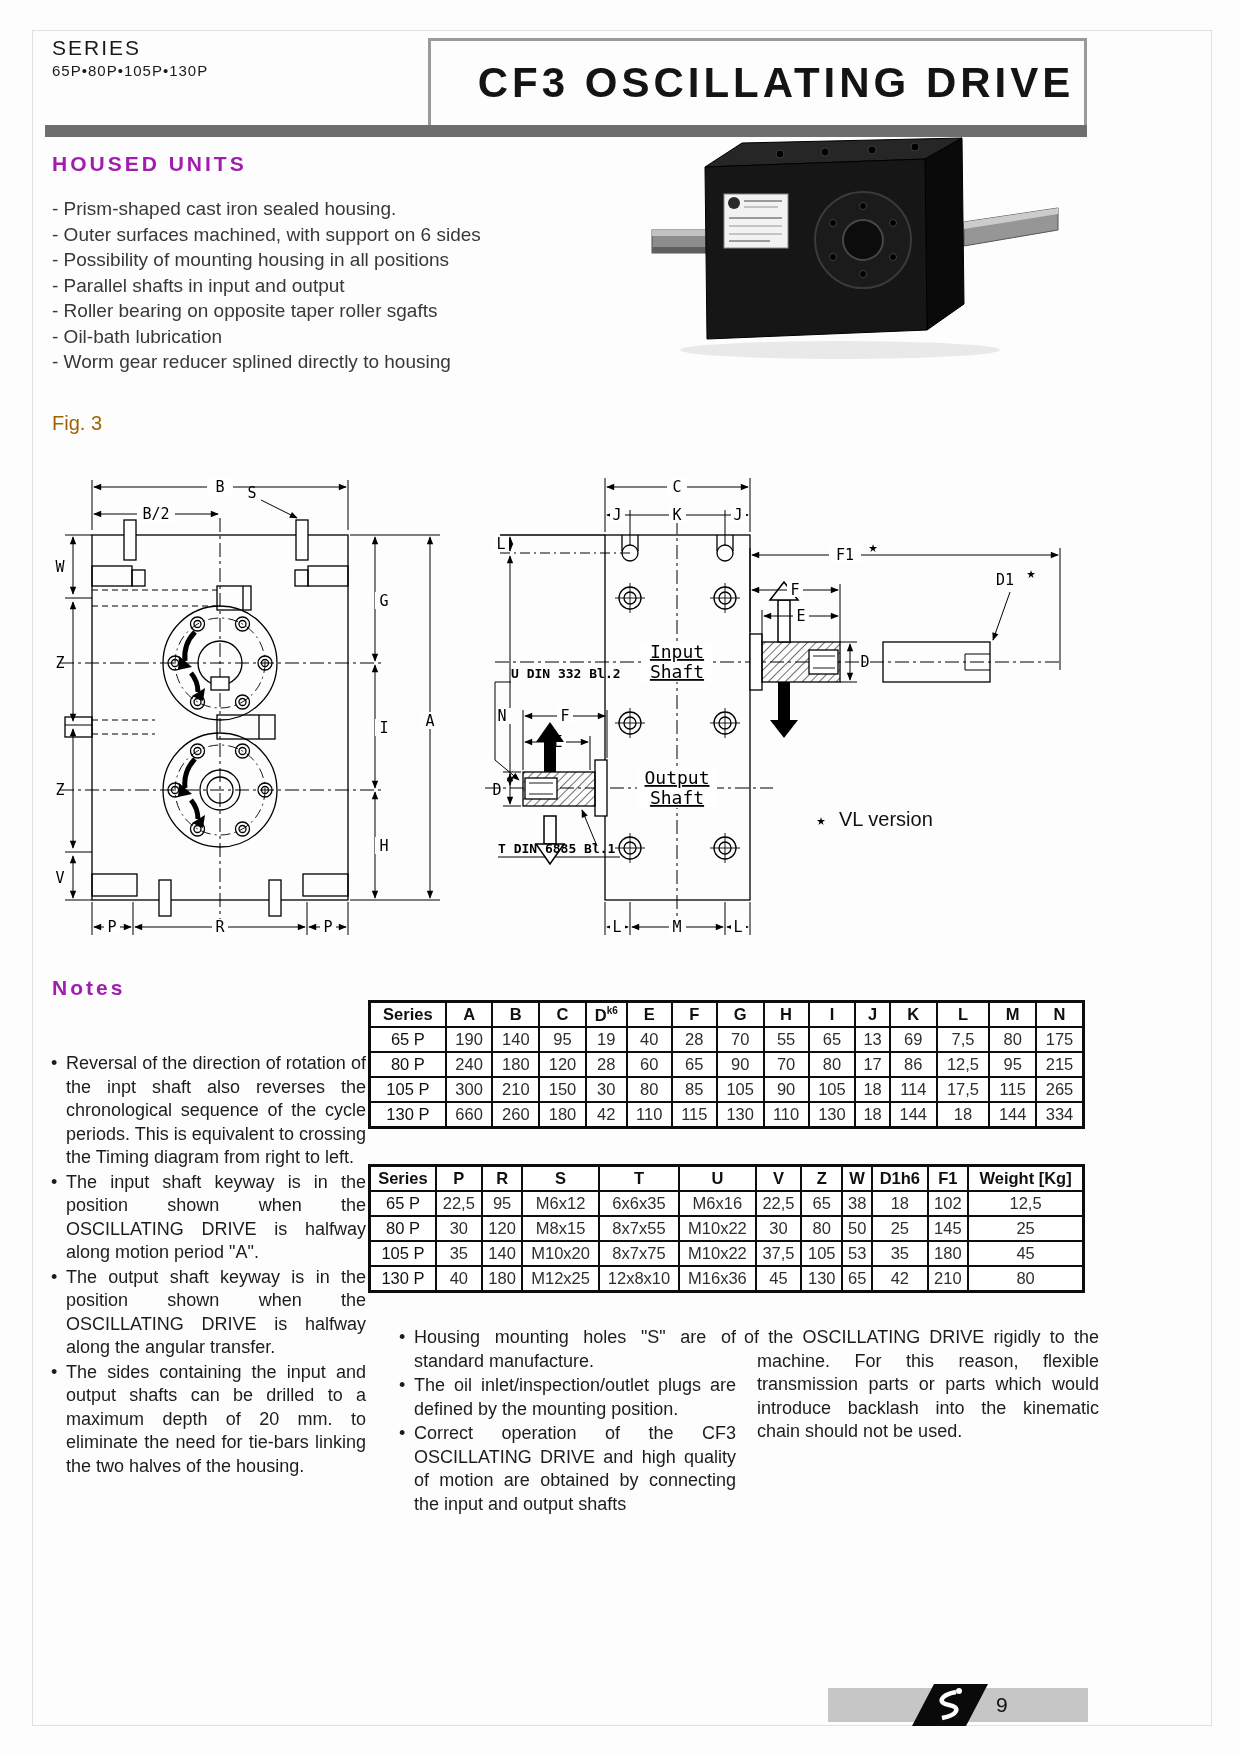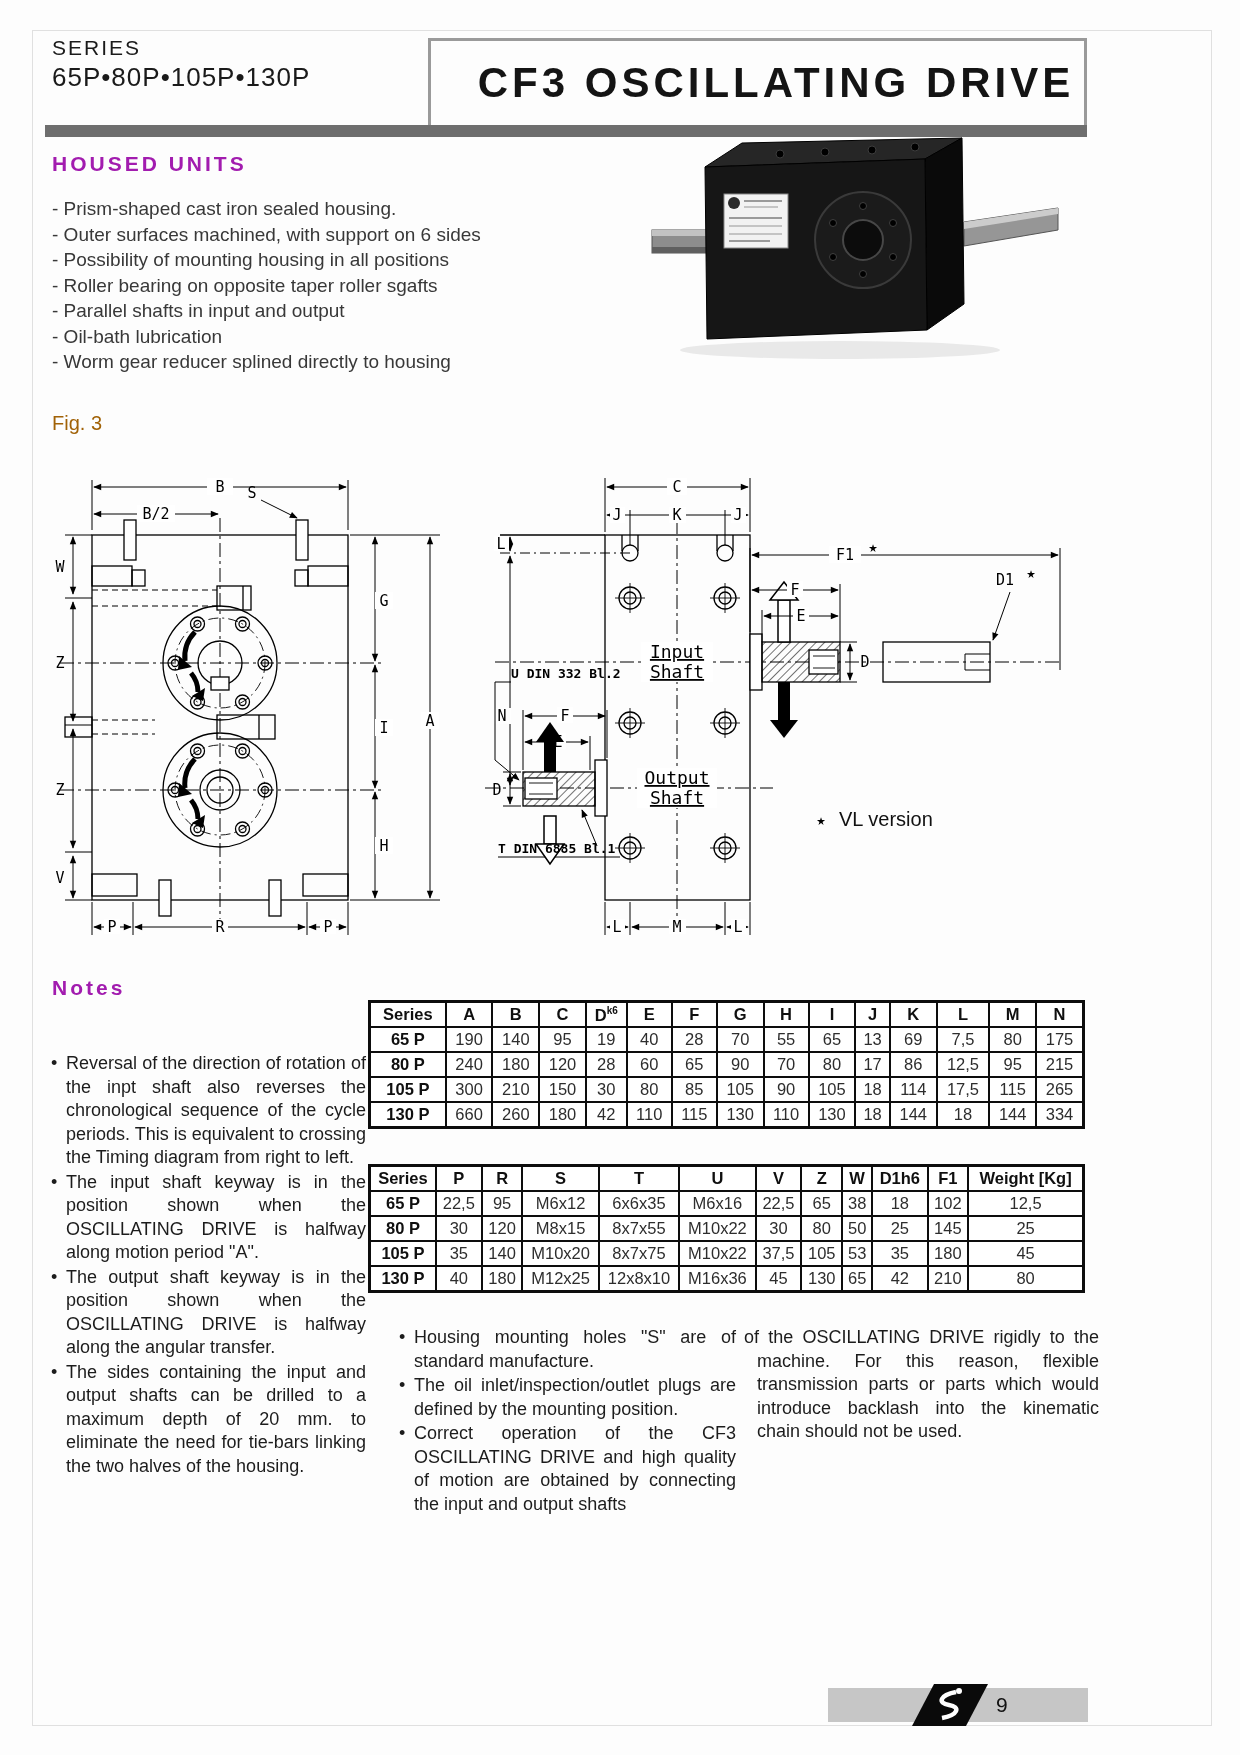--- a/index.html
+++ b/index.html
@@ -5,21 +5,21 @@
   html,body{margin:0;padding:0;}
   body{
     width:1240px;height:1755px;position:relative;background:#fdfdfd;
     font-family:"Liberation Sans",sans-serif;color:#111;overflow:hidden;
   }
   .abs{position:absolute;}
   .page-frame{position:absolute;left:32px;top:30px;width:1178px;height:1694px;
     border:1px solid #e0e0e0;pointer-events:none;}
   
   .series-label{left:52px;top:36px;font-size:21px;letter-spacing:2px;color:#1a1a1a;}
-  .series-models{left:52px;top:62px;font-size:26px;letter-spacing:1px;color:#1a1a1a;}
+  .series-models{left:52px;top:62px;font-size:15px;letter-spacing:1px;color:#1a1a1a;}
   .title-box{left:428px;top:38px;width:653px;height:84px;border:3px solid #9a9a9a;border-bottom:none;
     display:flex;align-items:center;justify-content:center;}
   .title-box .t{font-size:42px;font-weight:bold;letter-spacing:4px;color:#141414;white-space:nowrap;margin-left:37px;}
   .divider-bar{left:45px;top:125px;width:1042px;height:12px;background:#6e6e6e;}
   
   .section-heading{font-weight:bold;color:#a21caf;letter-spacing:3px;font-size:21px;}
   .housed{left:52px;top:152px;}
   .features{left:52px;top:196px;width:560px;font-size:19px;line-height:25.5px;color:#383838;}
   .fig-caption{left:52px;top:412px;font-size:20px;color:#a16207;}
   
@@ -28,21 +28,21 @@
   .col1{left:50px;top:1052px;width:316px;}
   .col2{left:398px;top:1326px;width:338px;}
   .col3{left:744px;top:1326px;width:342px;padding-left:13px;text-indent:-13px;}
   .bullet{position:relative;padding-left:16px;margin-bottom:1px;}
   .bullet::before{content:"\2022";position:absolute;left:1px;top:0;}
   
   table.dim{border-collapse:collapse;background:#fff;border:3px solid #0d0d0d;}
   .dim th,.dim td{border:2.4px solid #0d0d0d;text-align:center;font-size:16.5px;
     padding:1px 3px;height:21px;white-space:nowrap;color:#2d2d2d;}
   .dim th{font-weight:bold;color:#0f0f0f;}
-  .dim td.series{font-weight:bold;color:#0f0f0f;}
+  .dim td.series{font-weight:normal;color:#0f0f0f;}
   .dim sup{font-size:10px;}
   .t1{left:368px;top:1000px;width:717px;}
   .t2{left:368px;top:1164px;width:717px;}
   
   .dtxt{font-family:"DejaVu Sans Mono",monospace;font-size:15px;fill:#000;text-anchor:middle;}
   .dtxt-s{font-family:"DejaVu Sans Mono",monospace;font-size:13px;font-weight:bold;fill:#000;}
   .shaftlbl{font-family:"DejaVu Sans Mono",monospace;font-size:18px;fill:#000;text-anchor:middle;text-decoration:underline;}
   .vltxt{font-family:"Liberation Sans",sans-serif;font-size:20px;fill:#111;}
   
   .footer-bar{left:828px;top:1688px;width:260px;height:34px;background:#c6c6c6;}
@@ -102,22 +102,22 @@
       <line x1="79" y1="109" x2="120" y2="109" stroke="#9a9a9a" stroke-width="2"></line>
     </g>
   </g>
 </svg>
 
 <div class="abs section-heading housed">HOUSED UNITS</div>
 <div class="abs features">
   <div>- Prism-shaped cast iron sealed housing.</div>
   <div>- Outer surfaces machined, with support on 6 sides</div>
   <div>- Possibility of mounting housing in all positions</div>
+  <div>- Parallel shafts in input and output</div>
   <div>- Roller bearing on opposite taper roller sgafts</div>
-  <div>- Parallel shafts in input and output</div>
   <div>- Oil-bath lubrication</div>
   <div>- Worm gear reducer splined directly to housing</div>
 </div>
 
 <div class="abs fig-caption">Fig. 3</div>
 
 <svg class="abs" style="left:45px;top:420px;pointer-events:none;" width="1100" height="540" viewBox="0 0 1100 540">
   <defs>
     <marker id="ar" viewBox="0 0 10 10" refX="9" refY="5" markerWidth="9" markerHeight="8" orient="auto-start-reverse">
       <path d="M0,1 L10,5 L0,9 z" fill="#000"></path>

